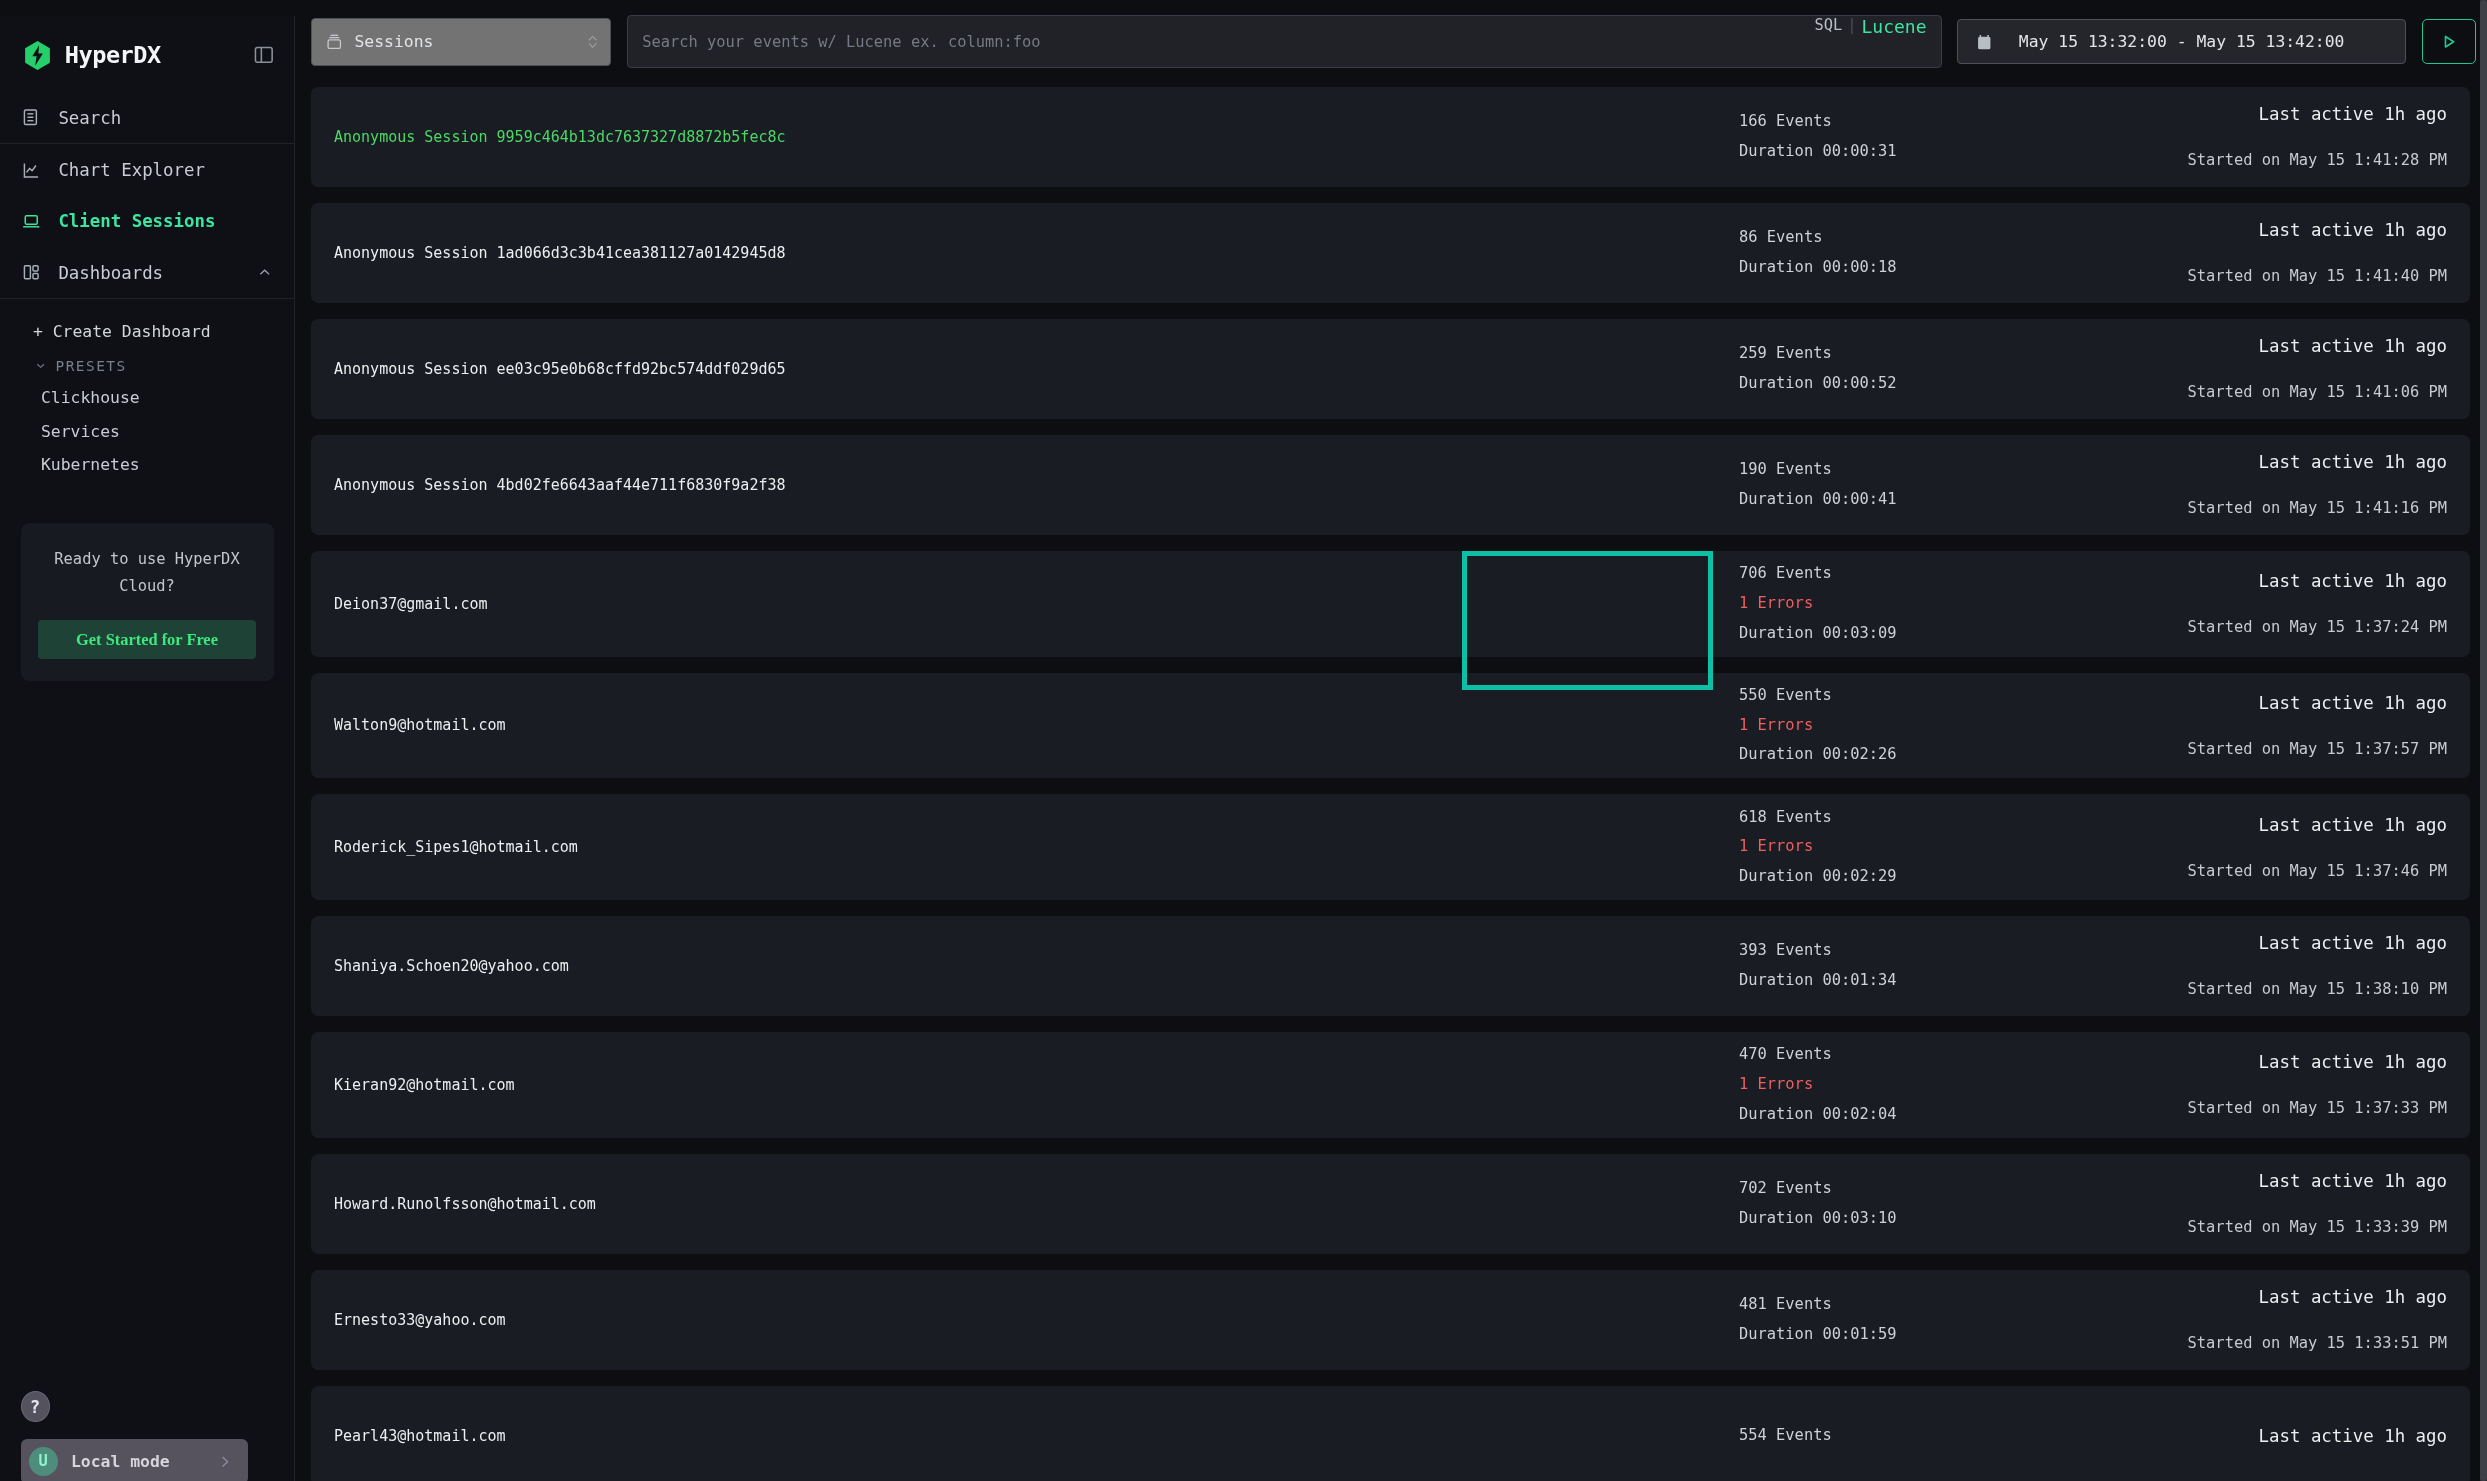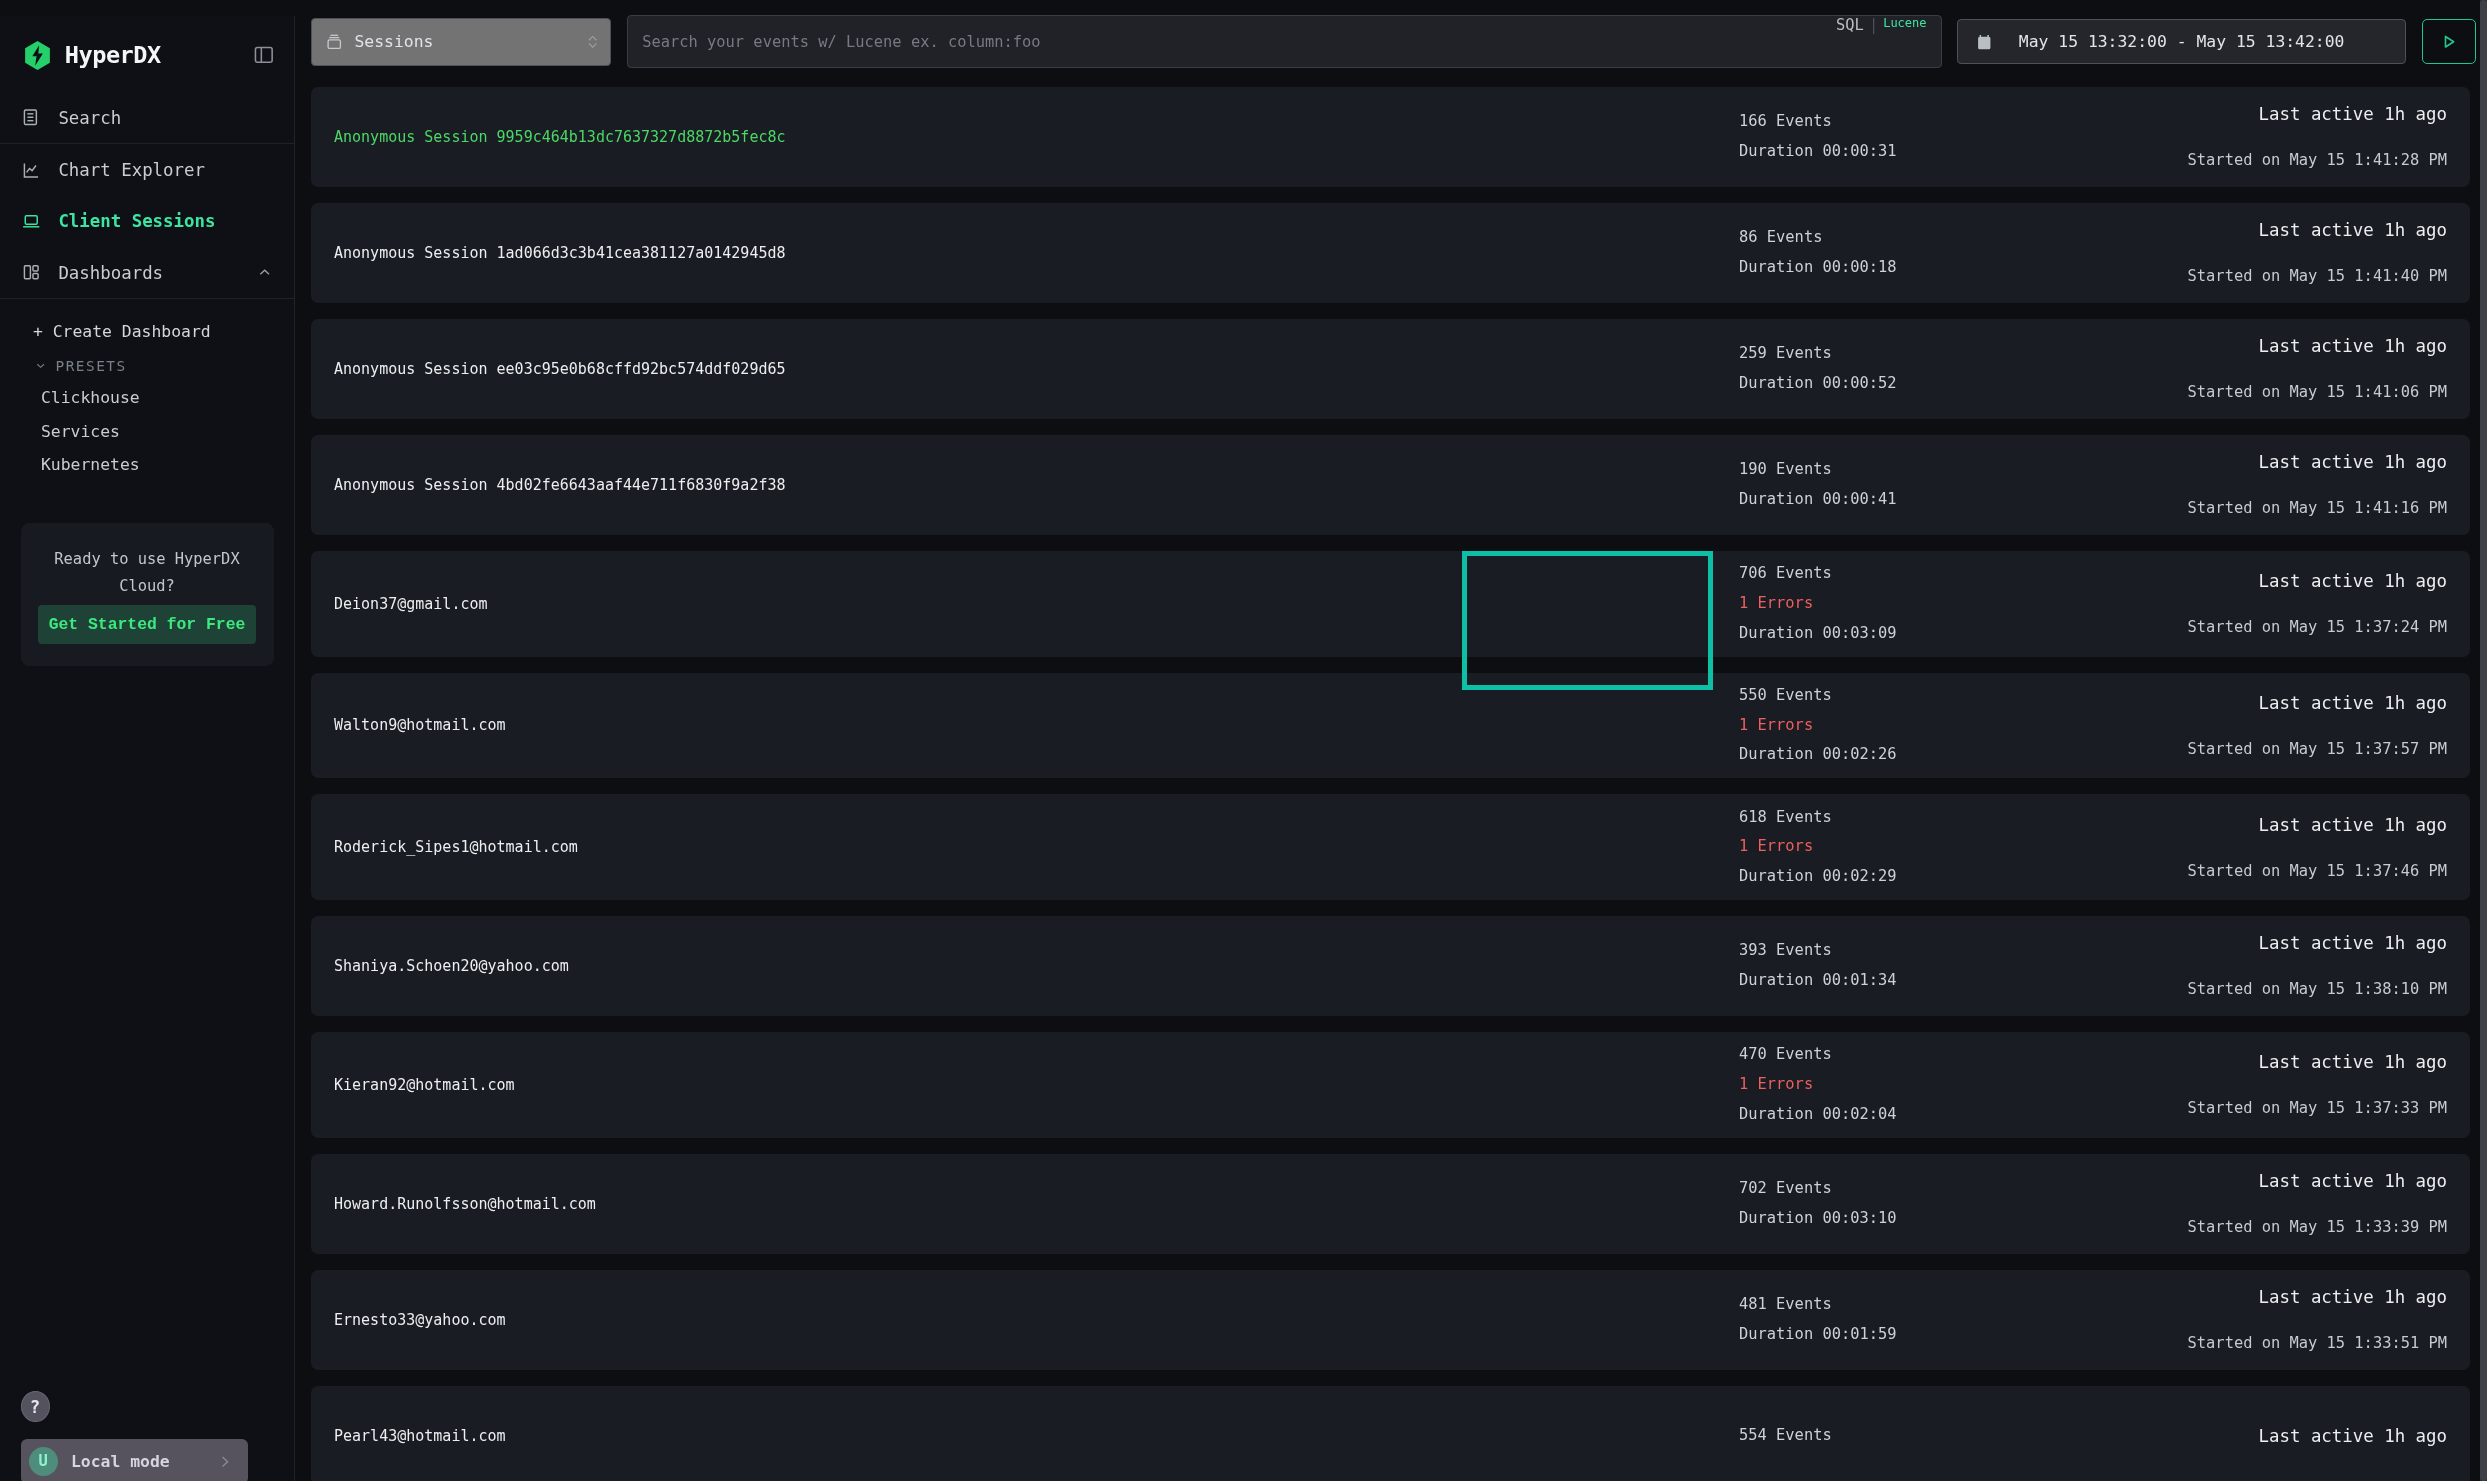--- a/index.html
+++ b/index.html
@@ -35,23 +35,23 @@
   .sub-presets { display:flex; align-items:center; gap:8.2px; padding:8.2px 0 7.2px 34px;
     font-size:14.4px; letter-spacing:1.5px; color:#7a8089; cursor:pointer; }
   .preset-item { font-size:16.4px; color:#c9ccd2; padding:7.2px 0 7.2px 41px; cursor:pointer; }
 
   .cloud-card {
     margin:37px 20.5px 0 20.5px; background:#171a20; border-radius:8.2px;
     padding:22.6px 17.4px 21.5px 17.4px; text-align:center;
   }
   .cloud-card .line { font-size:15.4px; color:#c3c7cd; line-height:27px; }
   .cloud-cta {
-    margin-top:5px; width:100%; height:39px; background:#1f4236; border:none;
+    margin-top:20px; width:100%; height:39px; background:#1f4236; border:none;
     border-radius:4.1px; color:#3ce97f; font-size:16.4px; font-weight:bold;
-    font-family:Liberation Mono, monospace; cursor:pointer;
+    font-family:Liberation Serif, serif; cursor:pointer;
   }
 
   .side-bottom { margin-top:auto; padding:0 0 13.3px 0; position:relative; }
   .help-bubble {
     position:absolute; left:20.5px; bottom:75px; width:29px; height:31px; border-radius:50%;
     background:#55525f; border:1px solid #6a6675; color:#e9e7ef; font-size:17.4px; font-weight:bold;
     display:flex; align-items:center; justify-content:center; cursor:pointer;
   }
   .local-bar {
     margin:0 0 0 20.5px; width:227px; height:45px; background:#56525e; border-radius:6.2px;
@@ -78,21 +78,21 @@
     flex:1; height:53px; background:#202227; border:1px solid #3a3d45; border-radius:4.1px;
     display:flex; padding:0 14.4px; gap:5px;
   }
   .searchbox input {
     flex:1; background:transparent; border:none; outline:none; color:#dfe2e6;
     font-size:15.4px; font-family:inherit;
   }
   .searchbox input::placeholder { color:#757a84; }
   .mode-sql { font-size:15.4px; color:#b9bdc4; cursor:pointer; }
   .mode-div { font-size:15.4px; color:#4a4e56; }
-  .mode-lucene { font-size:12px; color:#3ce6a2; cursor:pointer; }
+  .mode-lucene { font-size:18px; color:#3ce6a2; cursor:pointer; }
   .daterange {
     width:449px; height:45px; background:#24262c; border:1px solid #4d515a; border-radius:4.1px;
     display:flex; align-items:center; gap:25px; padding:0 17px; cursor:pointer; flex:none;
   }
   .daterange .dicon { color:#b9bdc4; display:flex; }
   .date-text { font-size:16.4px; color:#e2e4e8; white-space:nowrap; }
   .playbtn {
     width:54px; height:45px; background:transparent; border:1.5px solid #1fc98c; border-radius:5.1px;
     display:flex; align-items:center; justify-content:center; color:#1fc98c; cursor:pointer; flex:none;
   }

